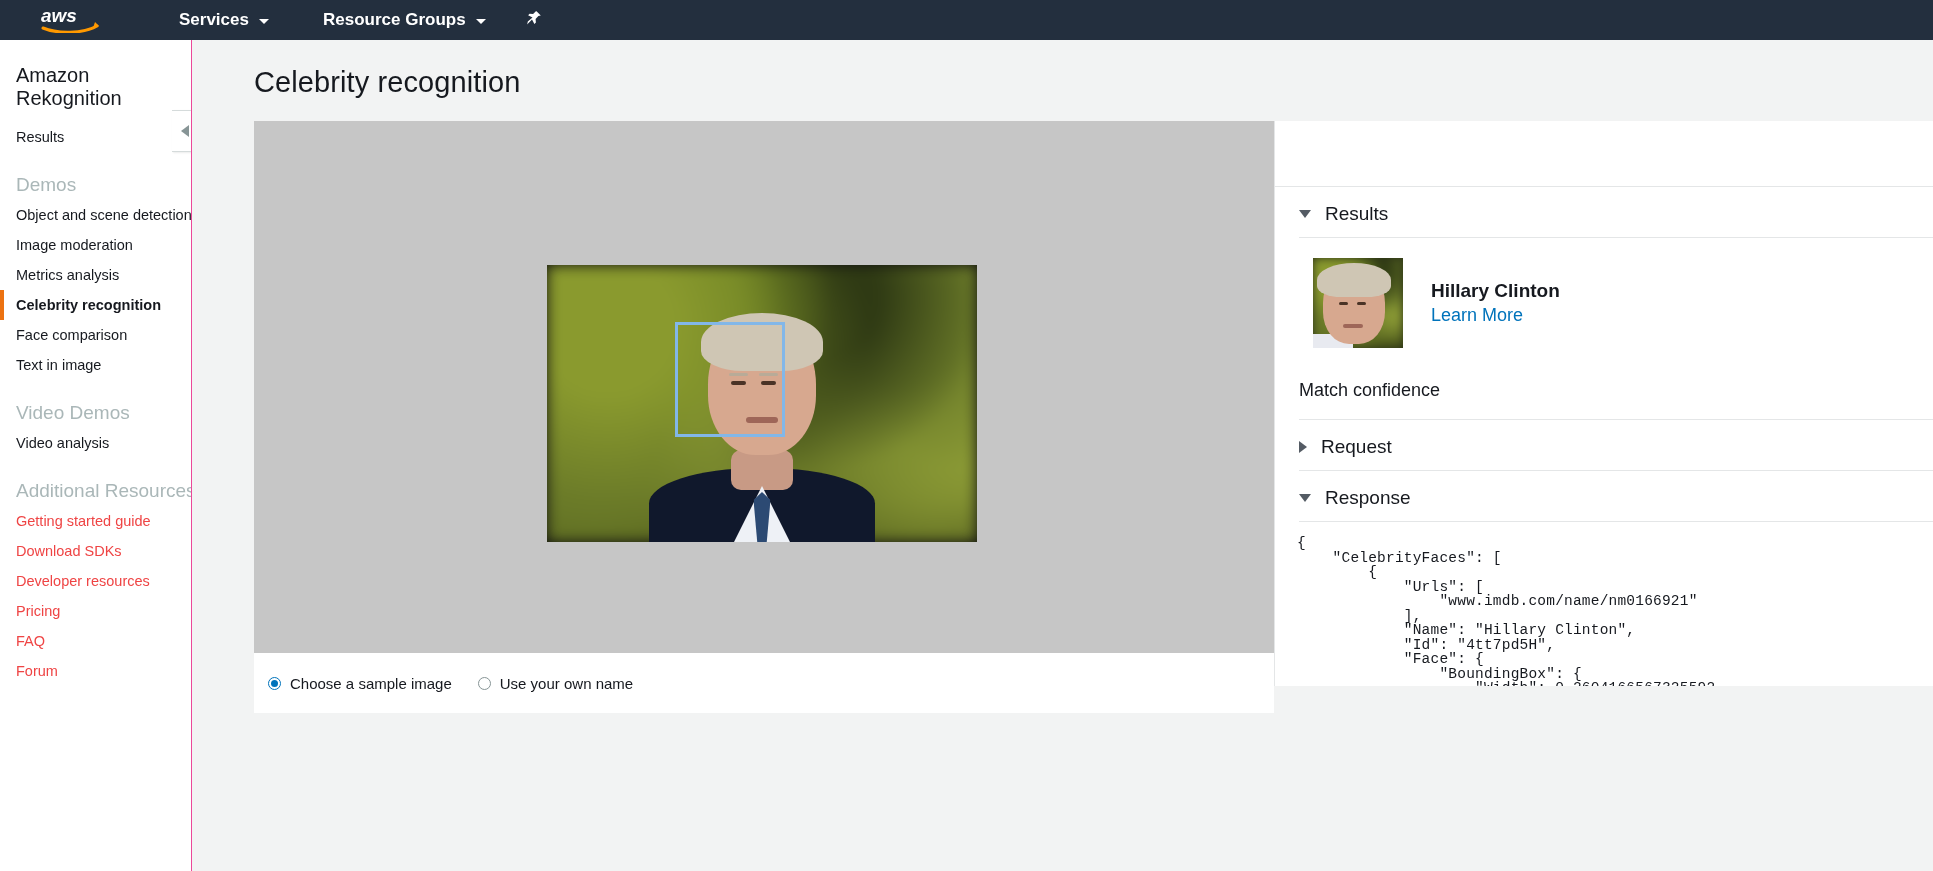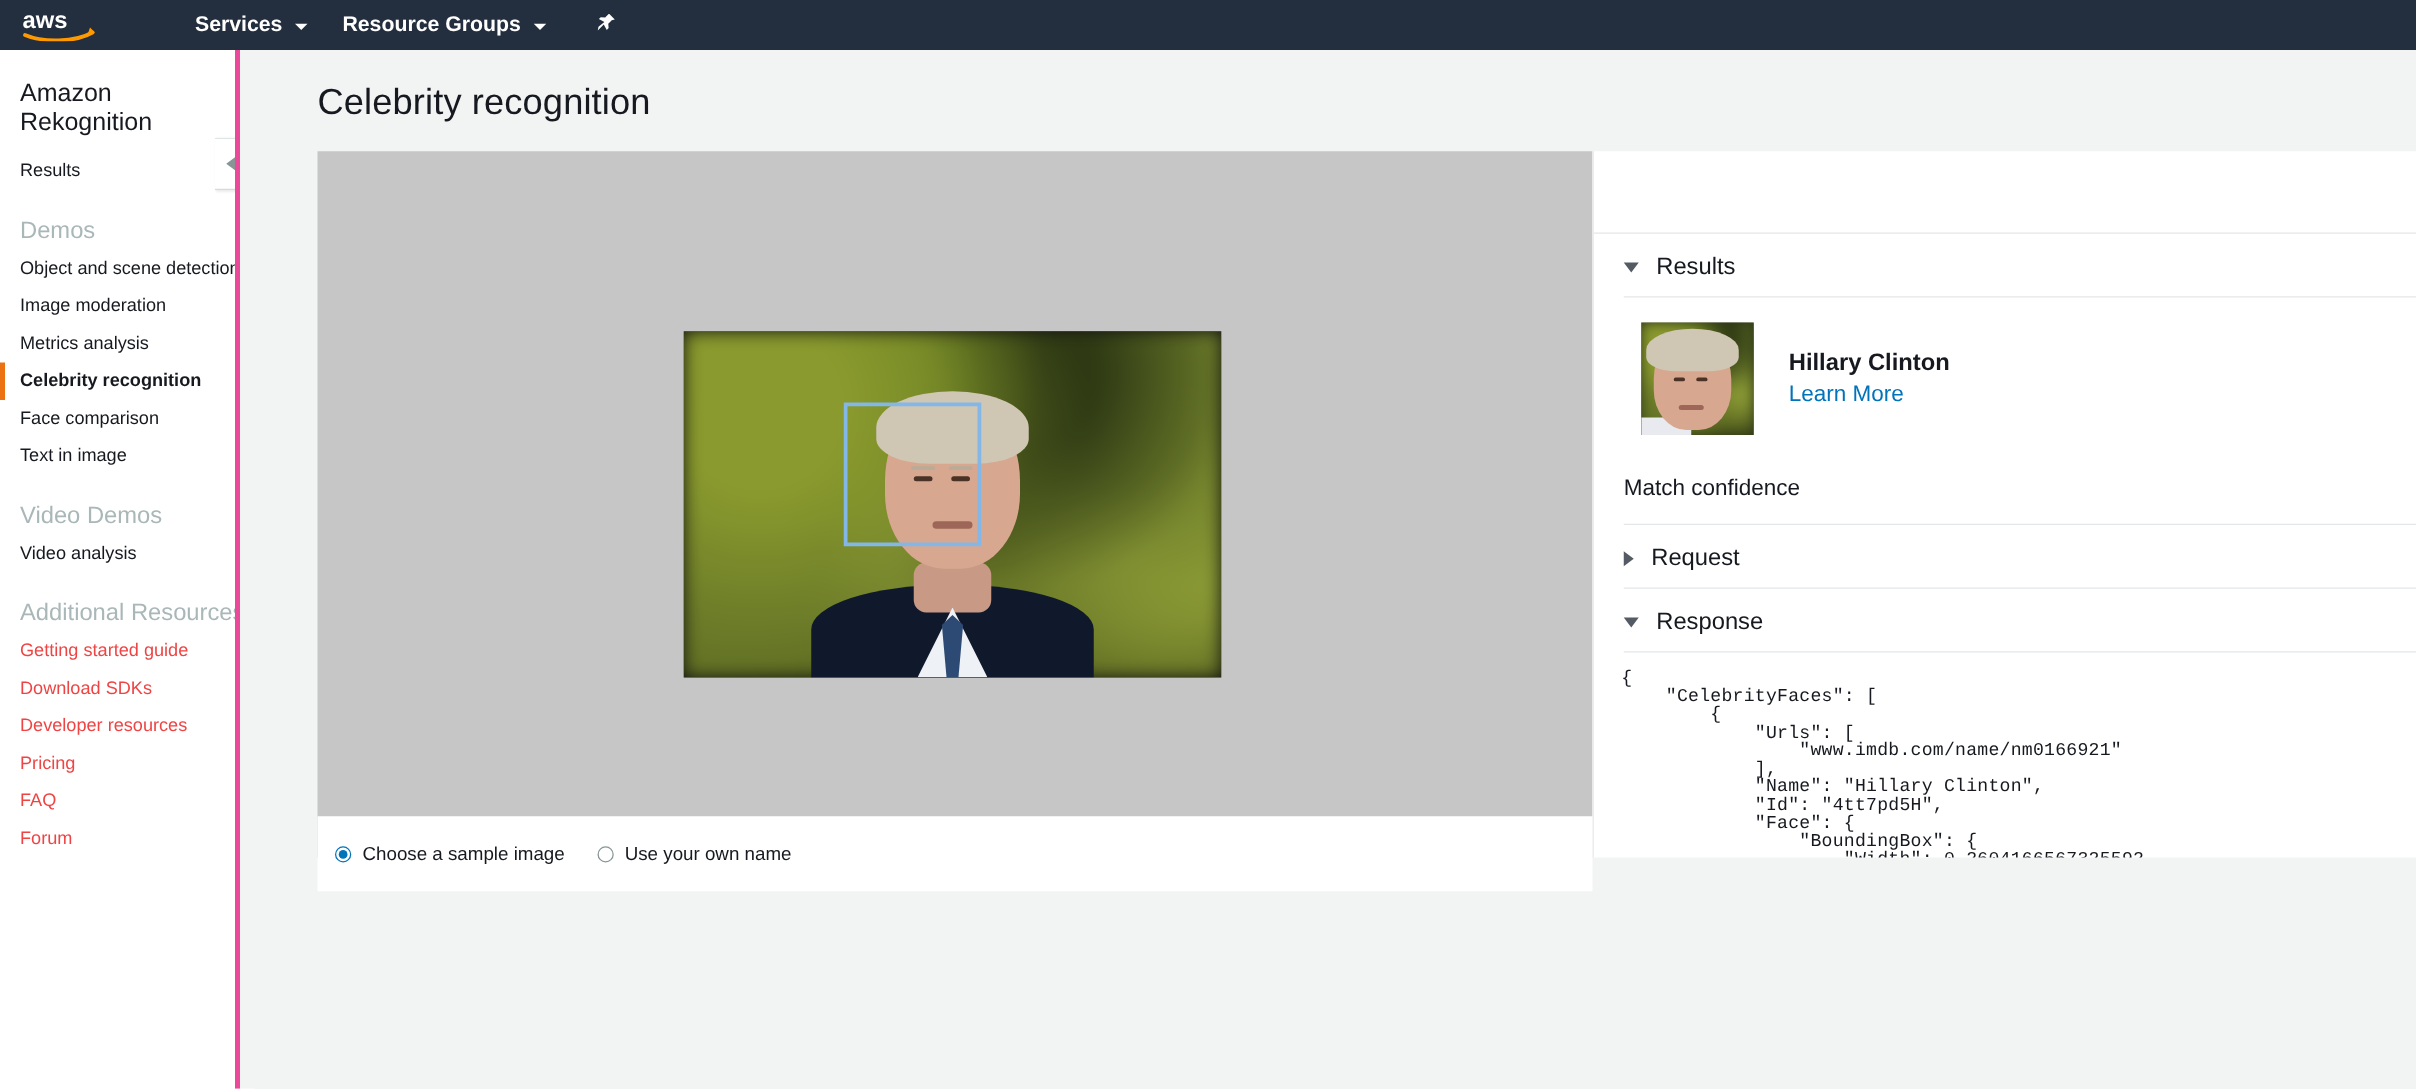--- a/index.html
+++ b/index.html
@@ -7,41 +7,41 @@
     width: 1933px; height: 871px;
     font-family: "Liberation Sans", sans-serif;
     background: #fff; overflow: hidden;
   }
 
   
   .topnav {
     height: 40px; background: #232f3e; display: flex; align-items: center;
     position: relative; z-index: 30;
   }
-  .aws-logo { width: 66px; margin-left: 18px; display: flex; align-items: center; }
+  .aws-logo { width: 66px; margin-left: 41px; display: flex; align-items: center; font-style: italic; }
   .nav-item {
     display: flex; align-items: center; gap: 10px;
-    color: #fff; font-size: 17px; font-weight: bold; margin-left: 28px;
+    color: #fff; font-size: 17px; font-weight: bold; margin-left: 54px;
     cursor: pointer; white-space: nowrap;
   }
   .nav-item.first { margin-left: 72px; }
   .caret-down {
     width: 0; height: 0; border-left: 5px solid transparent;
     border-right: 5px solid transparent; border-top: 5px solid #fff;
     margin-top: 3px;
   }
   .pin-icon { margin-left: 40px; color: #fff; font-size: 17px; cursor: pointer; }
 
   
   .shell { display: flex; height: 831px; position: relative; }
 
   
   .sidebar {
     width: 192px; min-width: 192px; background: #fff;
-    border-right: 4px solid #ec4899; padding-top: 14px;
+    border-right: 1px solid #ec4899; padding-top: 14px;
     position: relative; overflow: hidden;
   }
   .sb-title {
     font-size: 20px; color: #16191f; padding: 10px 16px 12px 16px; font-weight: normal;
   }
   .sb-link {
     font-size: 14.5px; color: #16191f; padding: 7px 16px; display: block;
     cursor: pointer; white-space: nowrap;
   }
   .sb-link.blue { color: #ef4444; }

